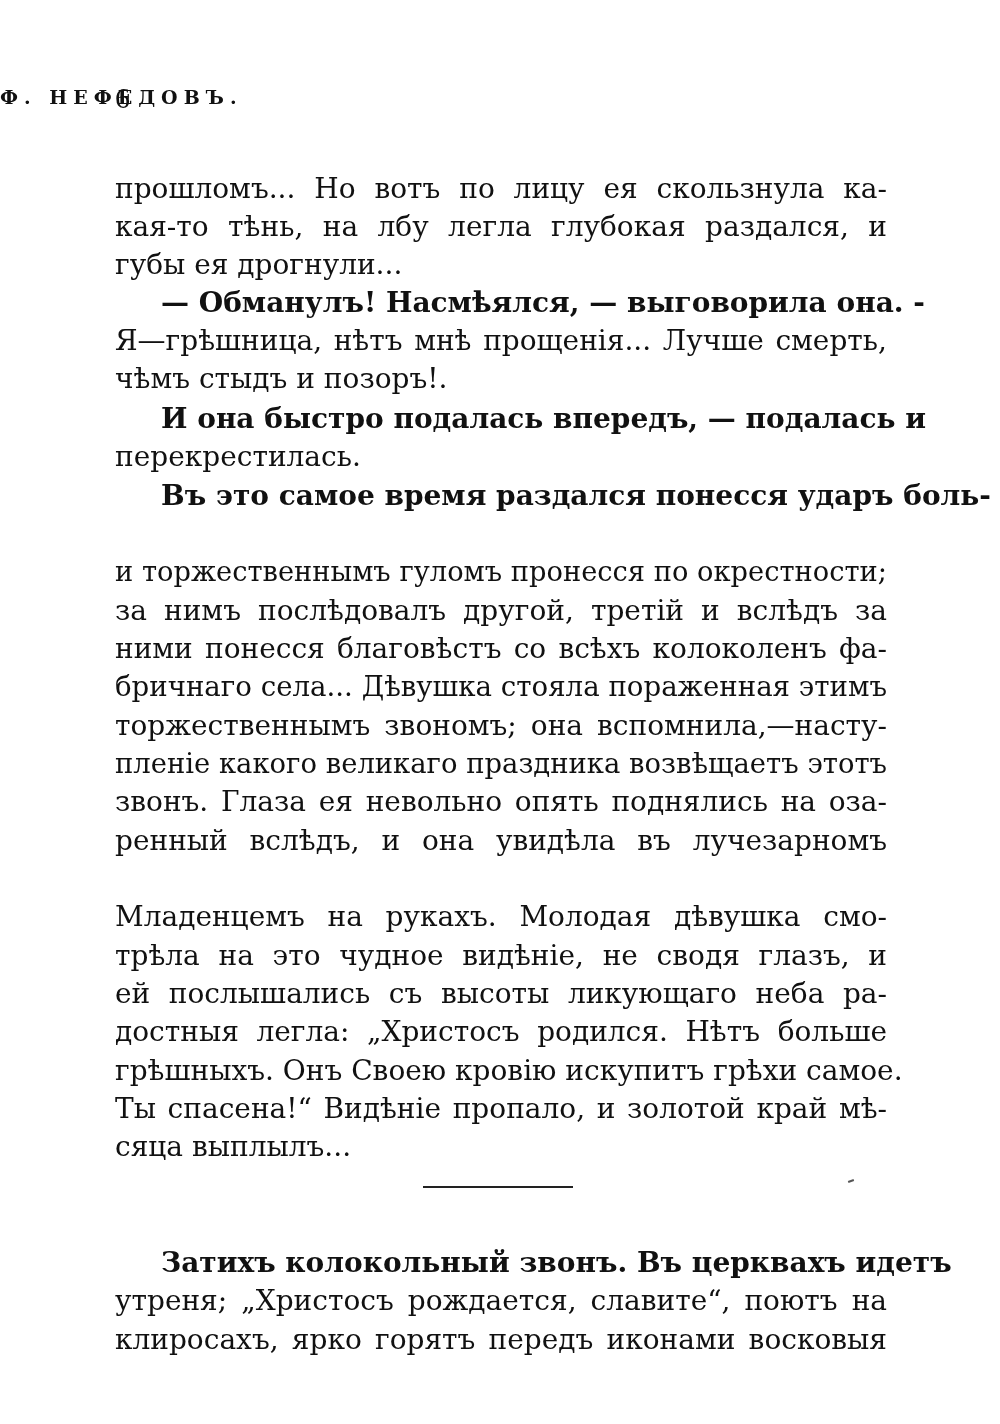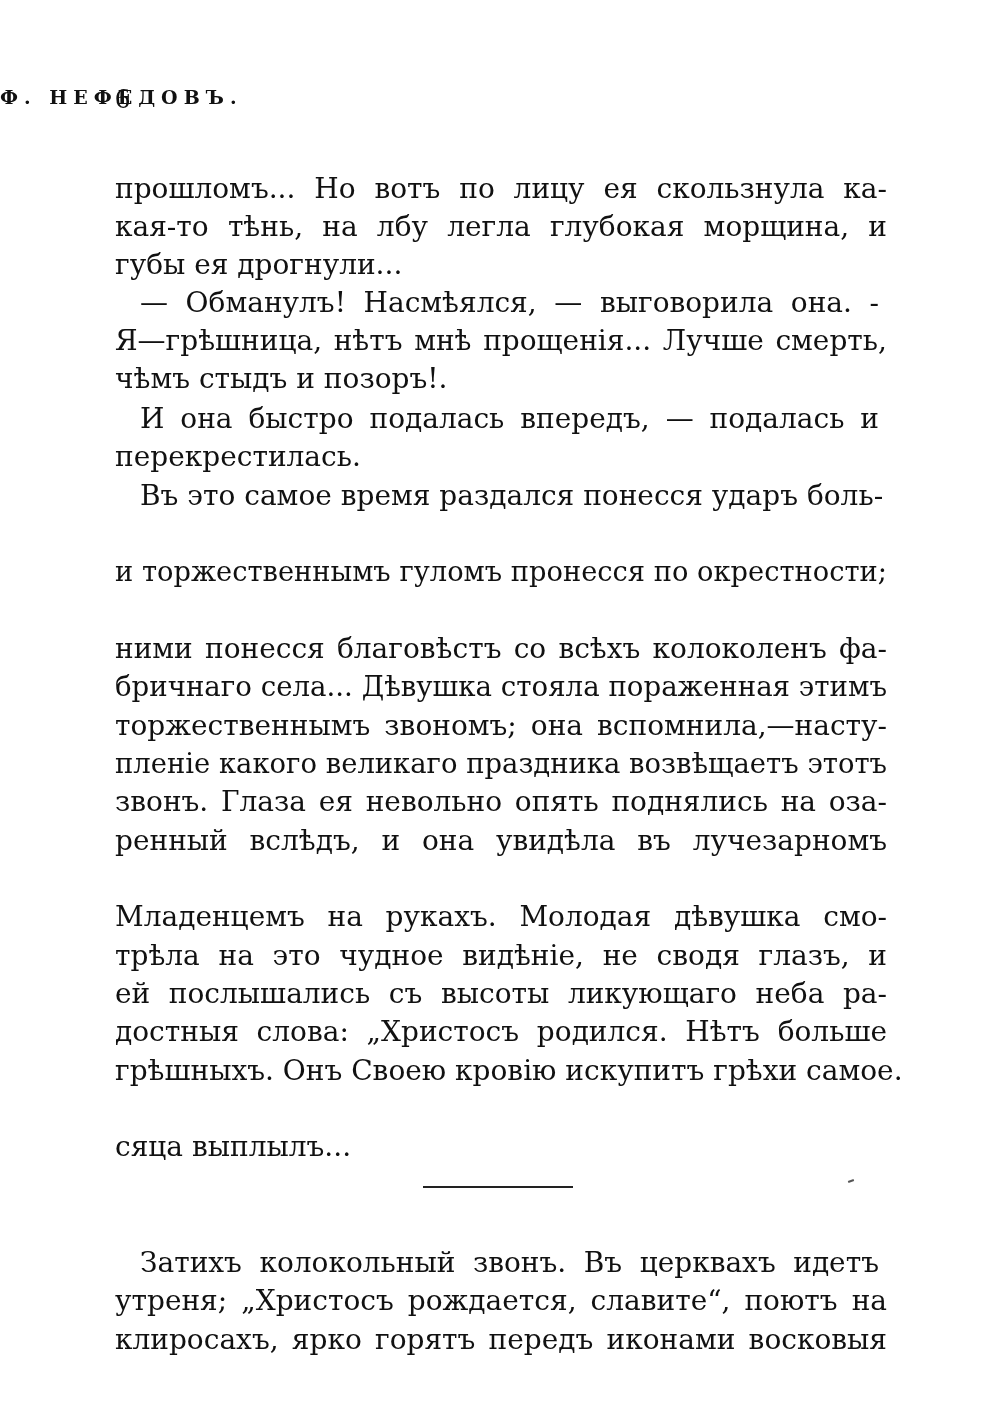--- a/index.html
+++ b/index.html
@@ -21,58 +21,60 @@
     }
     .line {
       position: absolute; left: 115px; width: 772px;
       font-size: 28px; line-height: 38px; height: 38px;
       white-space: nowrap;
       text-align: justify; text-align-last: justify;
       font-family: "DejaVu Serif", serif;
       transform-origin: left center;
     }
     .line.last { text-align-last: left; }
-    .line.indent { left: 140px; width: 739px; }
+    .line.indent { left: 161px; width: 739px; font-weight: bold; }
     .rule {
       position: absolute; left: 423px; top: 1186px; width: 150px; height: 0;
       border-top: 2px solid #222;
     }
     .speck { position:absolute; left:848px; top:1180px; width:6px; height:2px; background:#555; transform: rotate(-20deg); }
   </style>
 </head>
 <body>
 
 <div class="page">
   <div class="folio">6</div>
   <div class="running-head">Ф. НЕФЕДОВЪ.</div>
 
   <div class="line" style="top:170px">прошломъ... Но вотъ по лицу ея скользнула ка-</div>
-  <div class="line" style="top:208px">кая-то тѣнь, на лбу легла глубокая морщина, и</div>
+  <div class="line" style="top:208px">кая-то тѣнь, на лбу легла глубокая раздался, и</div>
   <div class="line last" style="top:246px">губы ея дрогнули...</div>
 
   <div class="line indent" style="top:284px">— Обманулъ! Насмѣялся, — выговорила она. -</div>
   <div class="line" style="top:322px">Я—грѣшница, нѣтъ мнѣ прощенія... Лучше смерть,</div>
   <div class="line last" style="top:360px">чѣмъ стыдъ и позоръ!.</div>
 
   <div class="line indent" style="top:400px">И она быстро подалась впередъ, — подалась и</div>
   <div class="line last" style="top:438px">перекрестилась.</div>
 
   <div class="line indent" style="top:477px">Въ это самое время раздался понесся ударъ боль-</div>
   <div class="line" style="top: 553px; transform: scaleX(0.9747); width: 792px;">и торжественнымъ гуломъ пронесся по окрестности;</div>
+  <div class="line" style="top:592px">за нимъ послѣдовалъ другой, третій и вслѣдъ за</div>
   <div class="line" style="top:630px">ними понесся благовѣстъ со всѣхъ колоколенъ фа-</div>
   <div class="line" style="top: 668px; transform: scaleX(0.986); width: 783px;">бричнаго села... Дѣвушка стояла пораженная этимъ</div>
   <div class="line" style="top:707px">торжественнымъ звономъ; она вспомнила,—насту-</div>
   <div class="line" style="top: 745px; transform: scaleX(0.9797); width: 788px;">пленіе какого великаго праздника возвѣщаетъ этотъ</div>
   <div class="line" style="top:783px">звонъ. Глаза ея невольно опять поднялись на оза-</div>
   <div class="line" style="top:822px">ренный вслѣдъ, и она увидѣла въ лучезарномъ</div>
   <div class="line" style="top:898px">Младенцемъ на рукахъ. Молодая дѣвушка смо-</div>
   <div class="line" style="top:937px">трѣла на это чудное видѣніе, не сводя глазъ, и</div>
   <div class="line" style="top:975px">ей послышались съ высоты ликующаго неба ра-</div>
-  <div class="line" style="top:1013px">достныя слова: „Христосъ родился. Нѣтъ больше</div>
+  <div class="line" style="top:1013px">достныя легла: „Христосъ родился. Нѣтъ больше</div>
   <div class="line" style="top:1052px">грѣшныхъ. Онъ Своею кровію искупитъ грѣхи самое.</div>
+  <div class="line" style="top:1090px">Ты спасена!“ Видѣніе пропало, и золотой край мѣ-</div>
   <div class="line last" style="top:1128px">сяца выплылъ...</div>
 
   <div class="rule"></div>
   <div class="speck"></div>
 
   <div class="line indent" style="top:1244px">Затихъ колокольный звонъ. Въ церквахъ идетъ</div>
   <div class="line" style="top:1282px">утреня; „Христосъ рождается, славите“, поютъ на</div>
   <div class="line" style="top:1321px">клиросахъ, ярко горятъ передъ иконами восковыя</div>
 </div>
 

